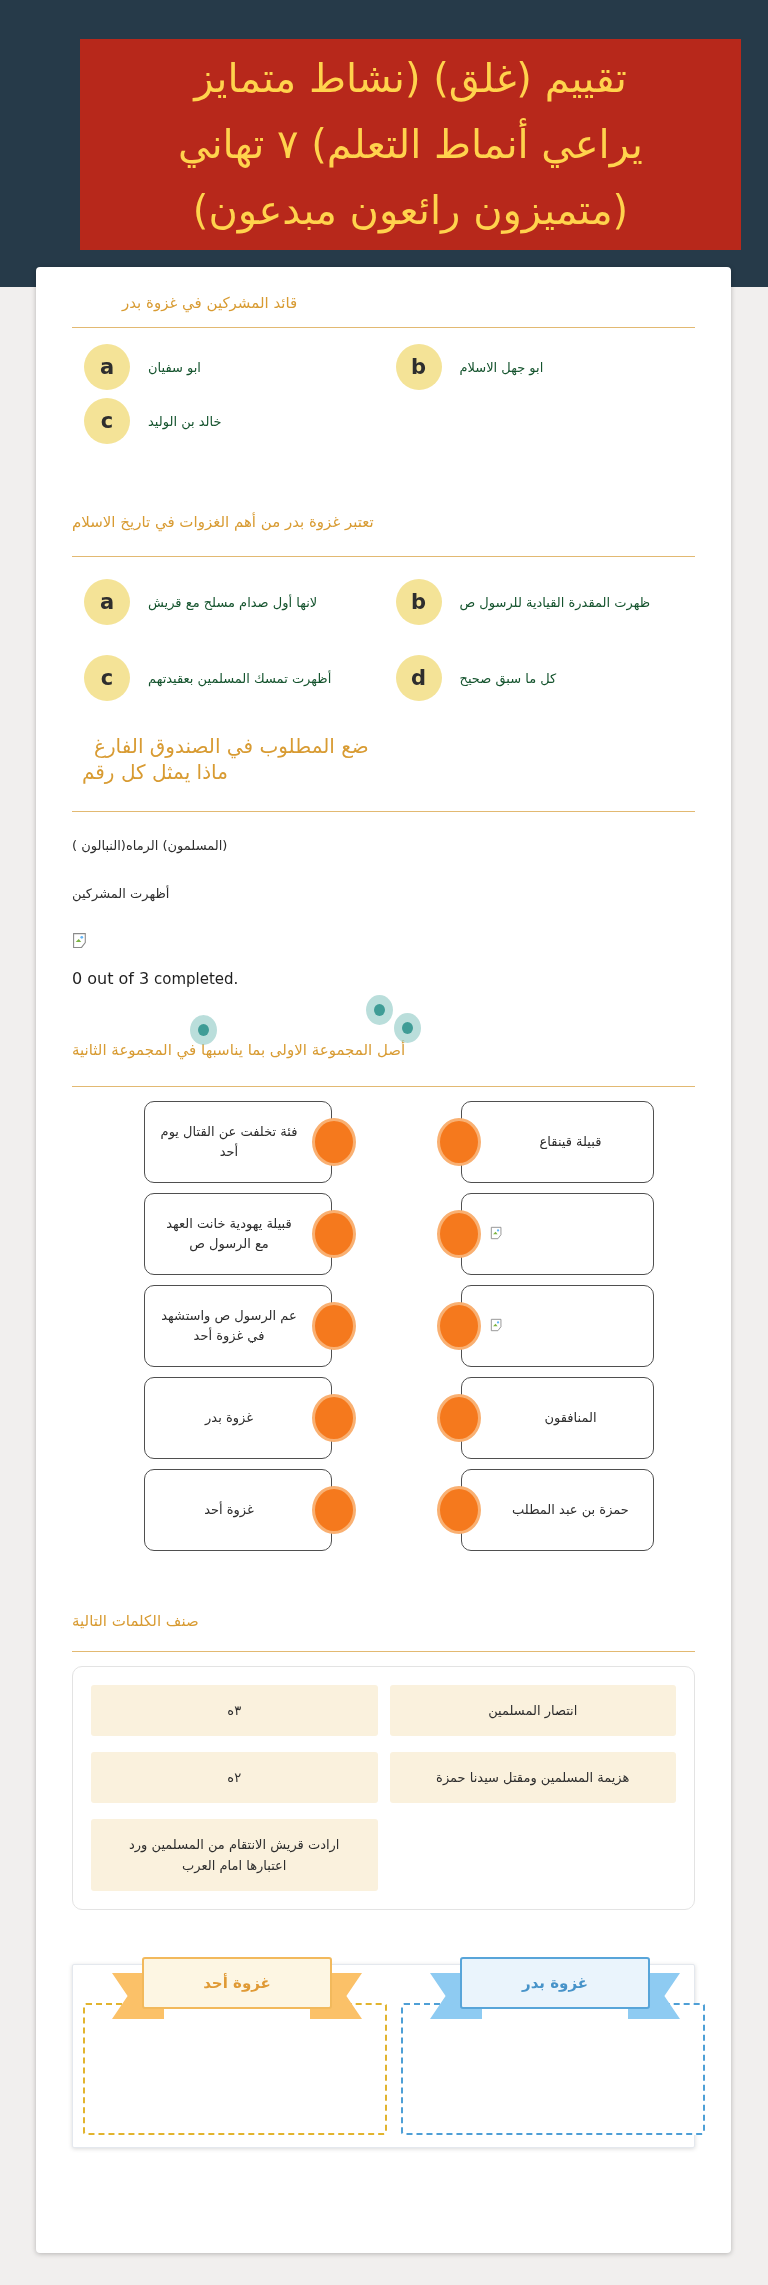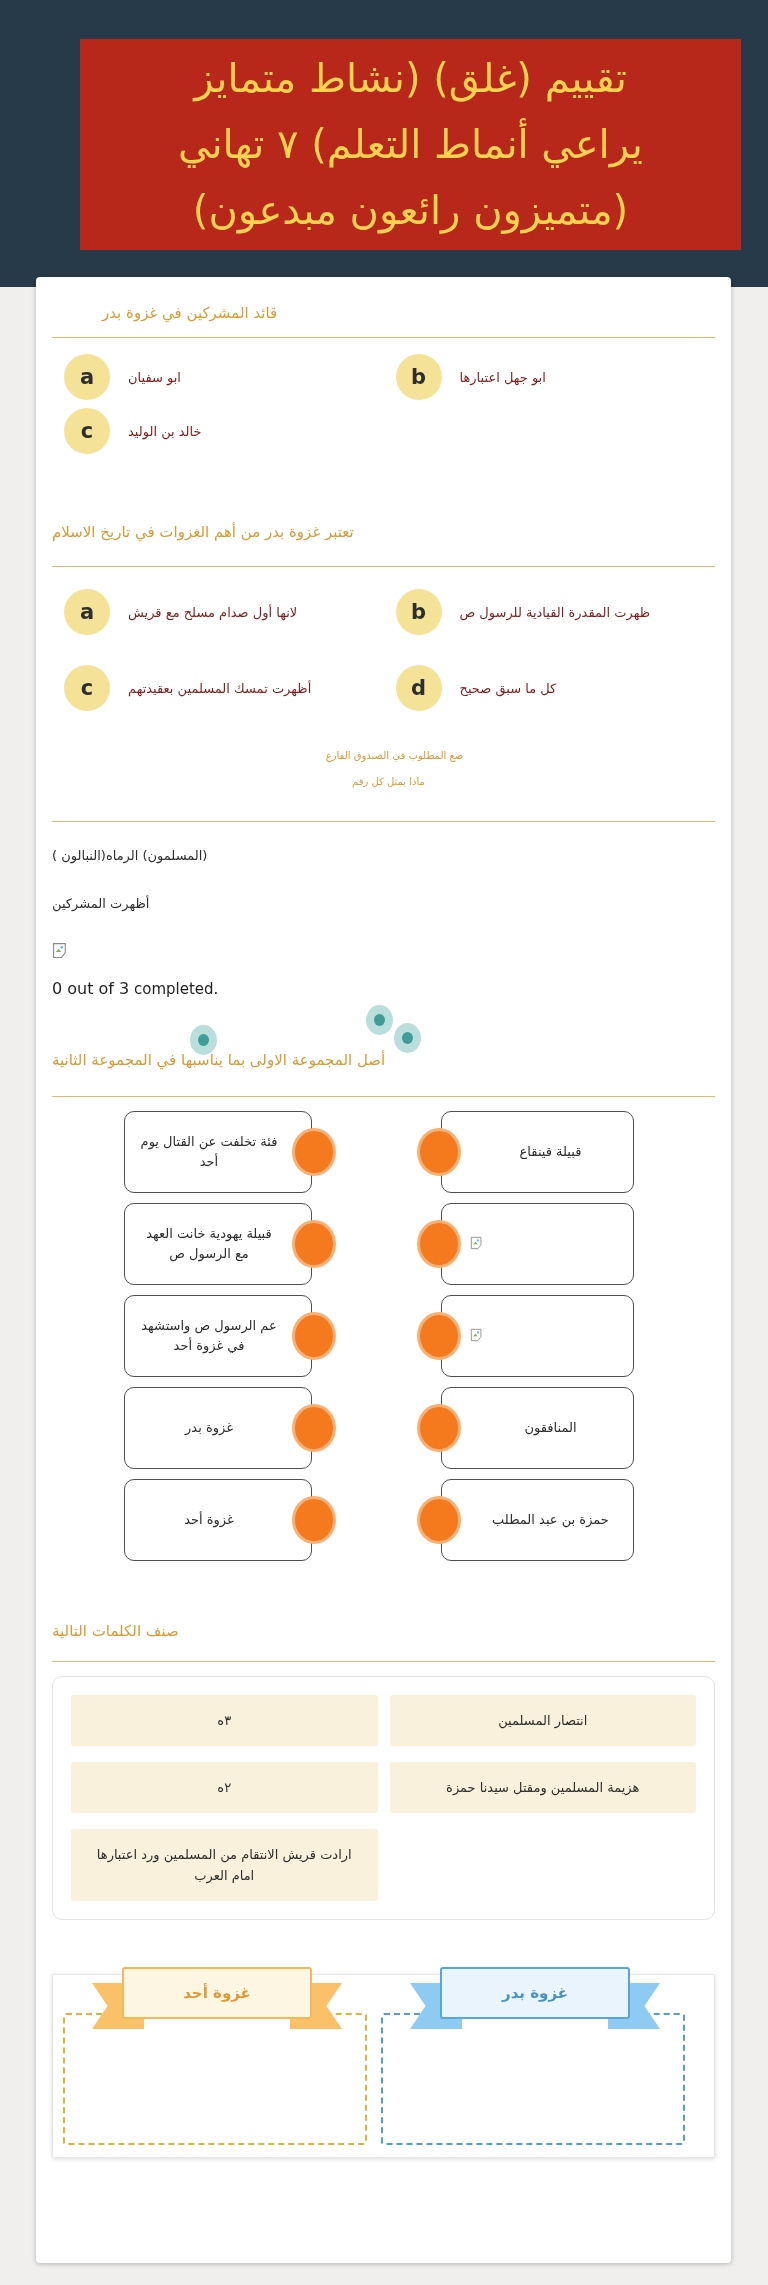--- a/index.html
+++ b/index.html
@@ -15,41 +15,41 @@
     position: absolute; left:80px; top:39px; width:661px; height:211px;
     background:#b7281b; padding-top:6px;
   }
   .banner-line {
     direction: rtl; text-align: center; color:#ffd34d;
     font-size: 40px; font-weight: normal; line-height: 66px;
     font-family: "DejaVu Sans", sans-serif; white-space: nowrap;
   }
   
   .card {
-    position: absolute; left:36px; top:277px; width:695px; height:1986px;
+    position: absolute; left:36px; top:267px; width:695px; height:1986px;
     background:#ffffff; border-radius:4px; box-shadow:0 1px 5px rgba(0,0,0,.25);
-    padding: 0 16px; overflow: hidden;
+    padding: 0 36px; overflow: hidden;
   }
   .q-title {
     color:#d89b32; font-size:15px; line-height:20px;
     direction: rtl; text-align: left;
   }
   .q-title--indent { padding-left: 50px; }
-  .q3-title { font-size:10px; line-height:26px;text-align:center; }
+  .q3-title { font-size:20px; line-height:26px; }
   .q3-line1 { padding-left: 22px; }
   .q3-line2 { padding-left: 10px; }
   .rule { height:1px; background:#d8a243; opacity:.75; margin-top:14px; }
   .opt-grid { display:grid; grid-template-columns:1fr 1fr; margin-top:16px; row-gap:8px; }
   .opt { display:flex; align-items:center; gap:18px; padding-left:12px; }
   .opt-circle {
     width:46px; height:46px; border-radius:50%; background:#f4e397; flex:0 0 46px;
     display:flex; align-items:center; justify-content:center;
     font-size:21px; font-weight:bold; color:#2e2e2e;
   }
-  .opt-label { font-size:13px; color:#7f1d1d; direction:rtl; }
+  .opt-label { font-size:13px; color:#14532d; direction:rtl; }
   .sec-q1 { margin-top:26px; }
   .sec-q2 { margin-top:68px; }
   .sec-q2 .rule { margin-top:24px; }
   .sec-q2 .opt-grid { margin-top:22px; row-gap:30px; }
   .sec-q3 { margin-top:32px; }
   .sec-q3 .rule { margin-top:26px; }
   .q3-items { margin-top:24px; }
   .q3-item { font-size:13px; color:#2d2d2d; margin-bottom:28px; direction:rtl; text-align:left; line-height:20px; }
   
   .progress { margin-top:14px; }
@@ -134,21 +134,21 @@
   <section class="sec-q1">
     <div class="q-title q-title--indent">قائد المشركين في غزوة بدر</div>
     <div class="rule"></div>
     <div class="opt-grid">
       <div class="opt">
         <span class="opt-circle">a</span>
         <span class="opt-label">ابو سفيان</span>
       </div>
       <div class="opt">
         <span class="opt-circle">b</span>
-        <span class="opt-label">ابو جهل اعتبارها</span>
+        <span class="opt-label">ابو جهل الاسلام</span>
       </div>
       <div class="opt">
         <span class="opt-circle">c</span>
         <span class="opt-label">خالد بن الوليد</span>
       </div>
     </div>
   </section>
 
   <section class="sec-q2">
     <div class="q-title">تعتبر غزوة بدر  من أهم الغزوات في تاريخ الاسلام</div>

